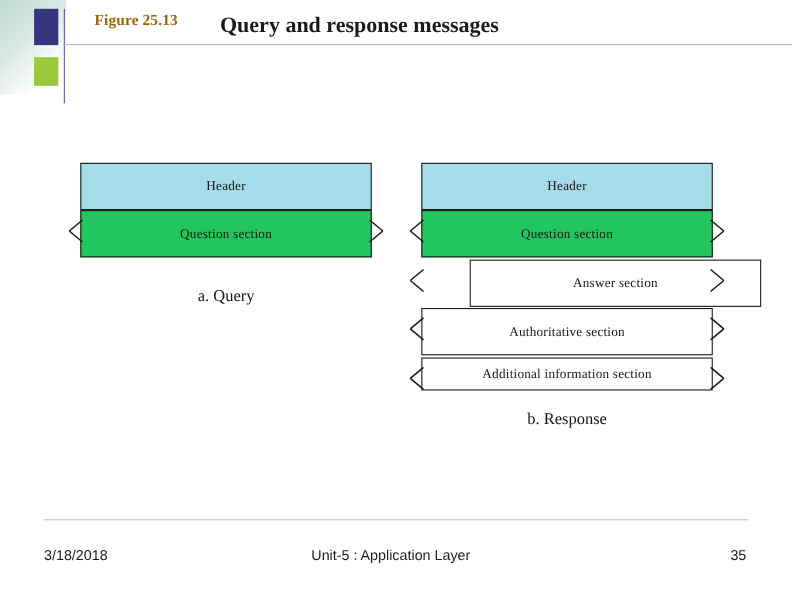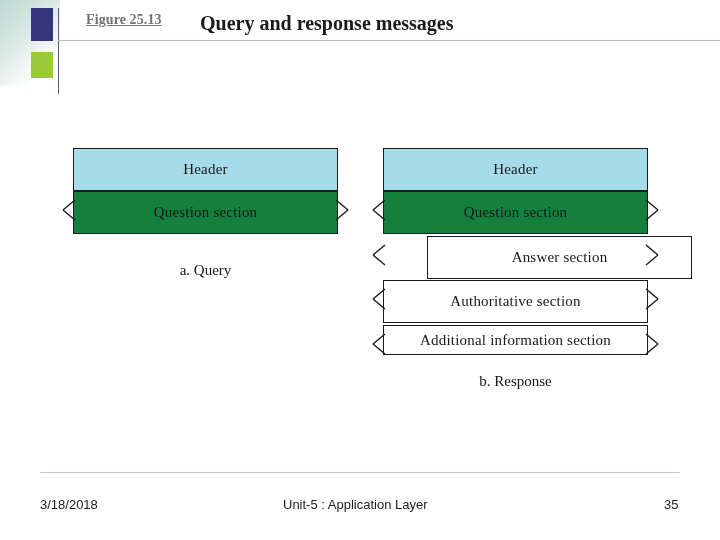--- a/index.html
+++ b/index.html
@@ -48,23 +48,22 @@
     background: #5a5a9a;
   }
 
   
   .fig-label {
     position: absolute;
     left: 86px;
     top: 12px;
     font-weight: bold;
     font-size: 14px;
-    color: #737373;
+    color: #a16207;
     letter-spacing: 0.1px;
-    text-decoration: underline;
   }
   .fig-title {
     position: absolute;
     left: 200px;
     top: 12px;
     font-weight: bold;
     font-size: 20px;
     color: #1a1a1a;
   }
   .header-rule {
@@ -87,26 +86,26 @@
   }
 
   .msg-box {
     position: absolute;
     box-sizing: border-box;
     border: 1px solid #1b1b1b;
     display: flex;
     align-items: center;
     justify-content: center;
     font-family: "Liberation Serif", serif;
-    font-size: 15px;
+    font-size: 12px;
     color: #171717;
     letter-spacing: 0.2px;
   }
   .msg-box.header-sec { background: #a6dcea; }
-  .msg-box.question-sec { background: #15803d; }
+  .msg-box.question-sec { background: #22c55e; }
   .msg-box.plain-sec { background: #ffffff; }
 
   .caption {
     position: absolute;
     font-family: "Liberation Serif", serif;
     font-size: 15px;
     color: #171717;
     text-align: center;
   }
 

